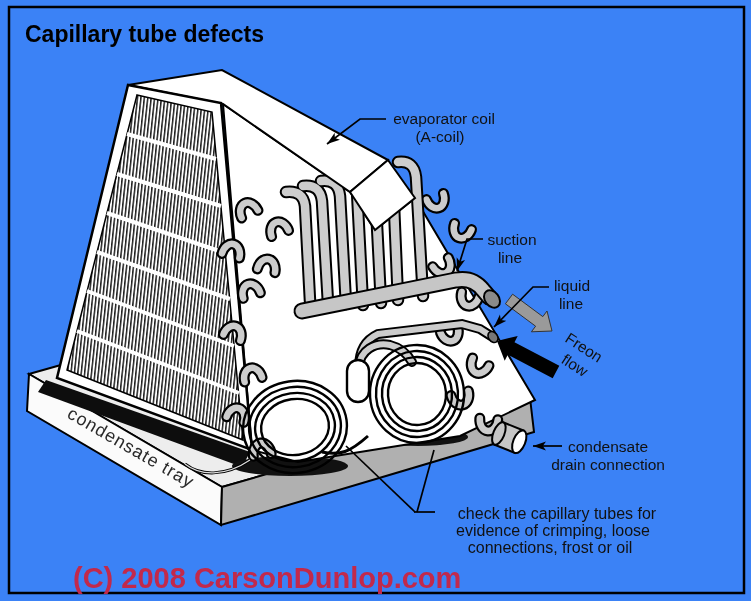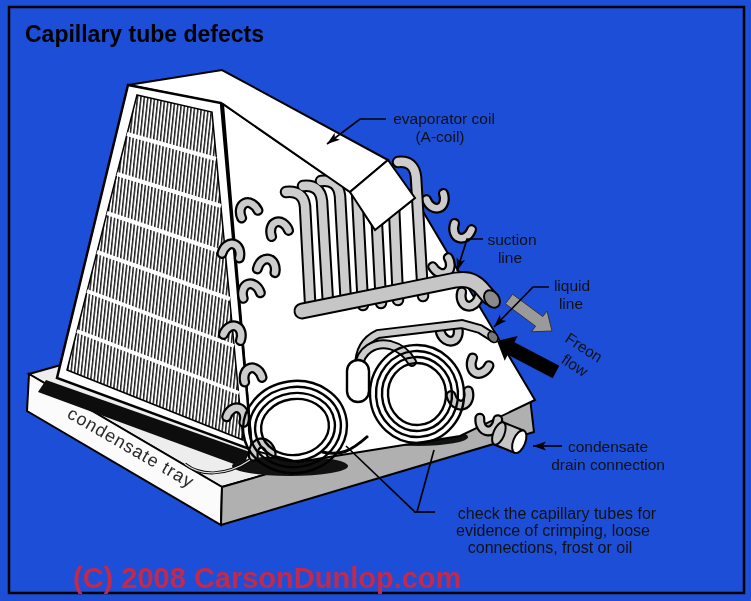--- a/index.html
+++ b/index.html
@@ -1,16 +1,16 @@
 <!DOCTYPE html>
 <html><head>
 <meta charset="utf-8">
 <style>
   html,body { margin:0; padding:0; background:#fff; }
-  .stage { position:relative; width:751px; height:601px; background:#1d4ed8;
+  .stage { position:relative; width:751px; height:601px; background:#3b82f6;
            font-family:"Liberation Sans", sans-serif; overflow:hidden; }
   svg { display:block; }
   .lbl   { font:15.5px "Liberation Sans", sans-serif; fill:#111; text-anchor:middle; }
   .note  { font:16px "Liberation Sans", sans-serif; fill:#111; text-anchor:middle; }
   .title { font:bold 23px "Liberation Sans", sans-serif; fill:#000; }
   .cr    { font:bold 29px "Liberation Sans", sans-serif; }
   .tray-txt { font:18px "Liberation Sans", sans-serif; fill:#2a2a2a; letter-spacing:1px; }
   .lead  { stroke:#000; stroke-width:1.7; fill:none; }
   .ol2   { stroke:#000; stroke-width:2; }
   .tube-k{ stroke:#000; stroke-width:12.5; fill:none; stroke-linecap:round; }

